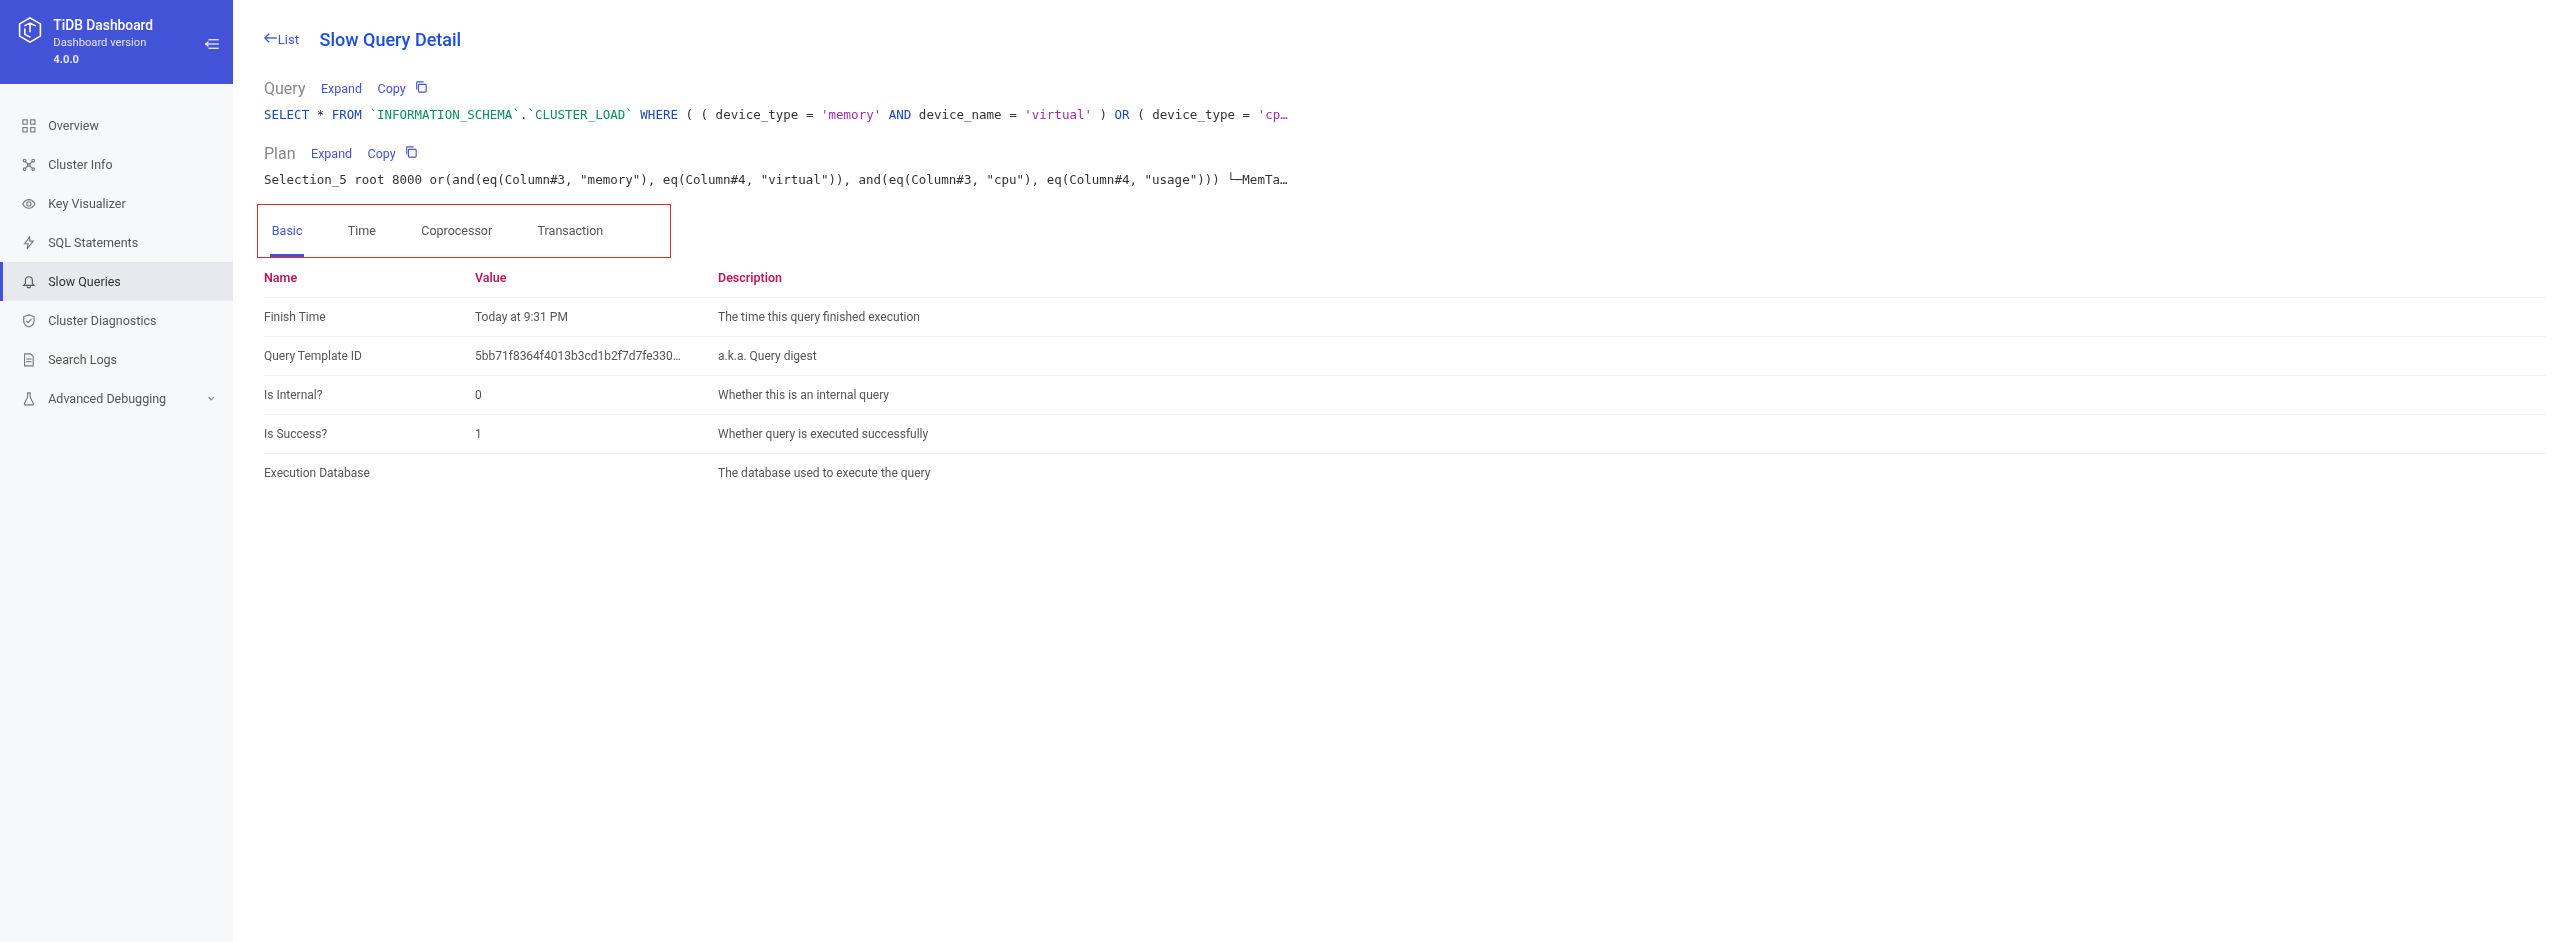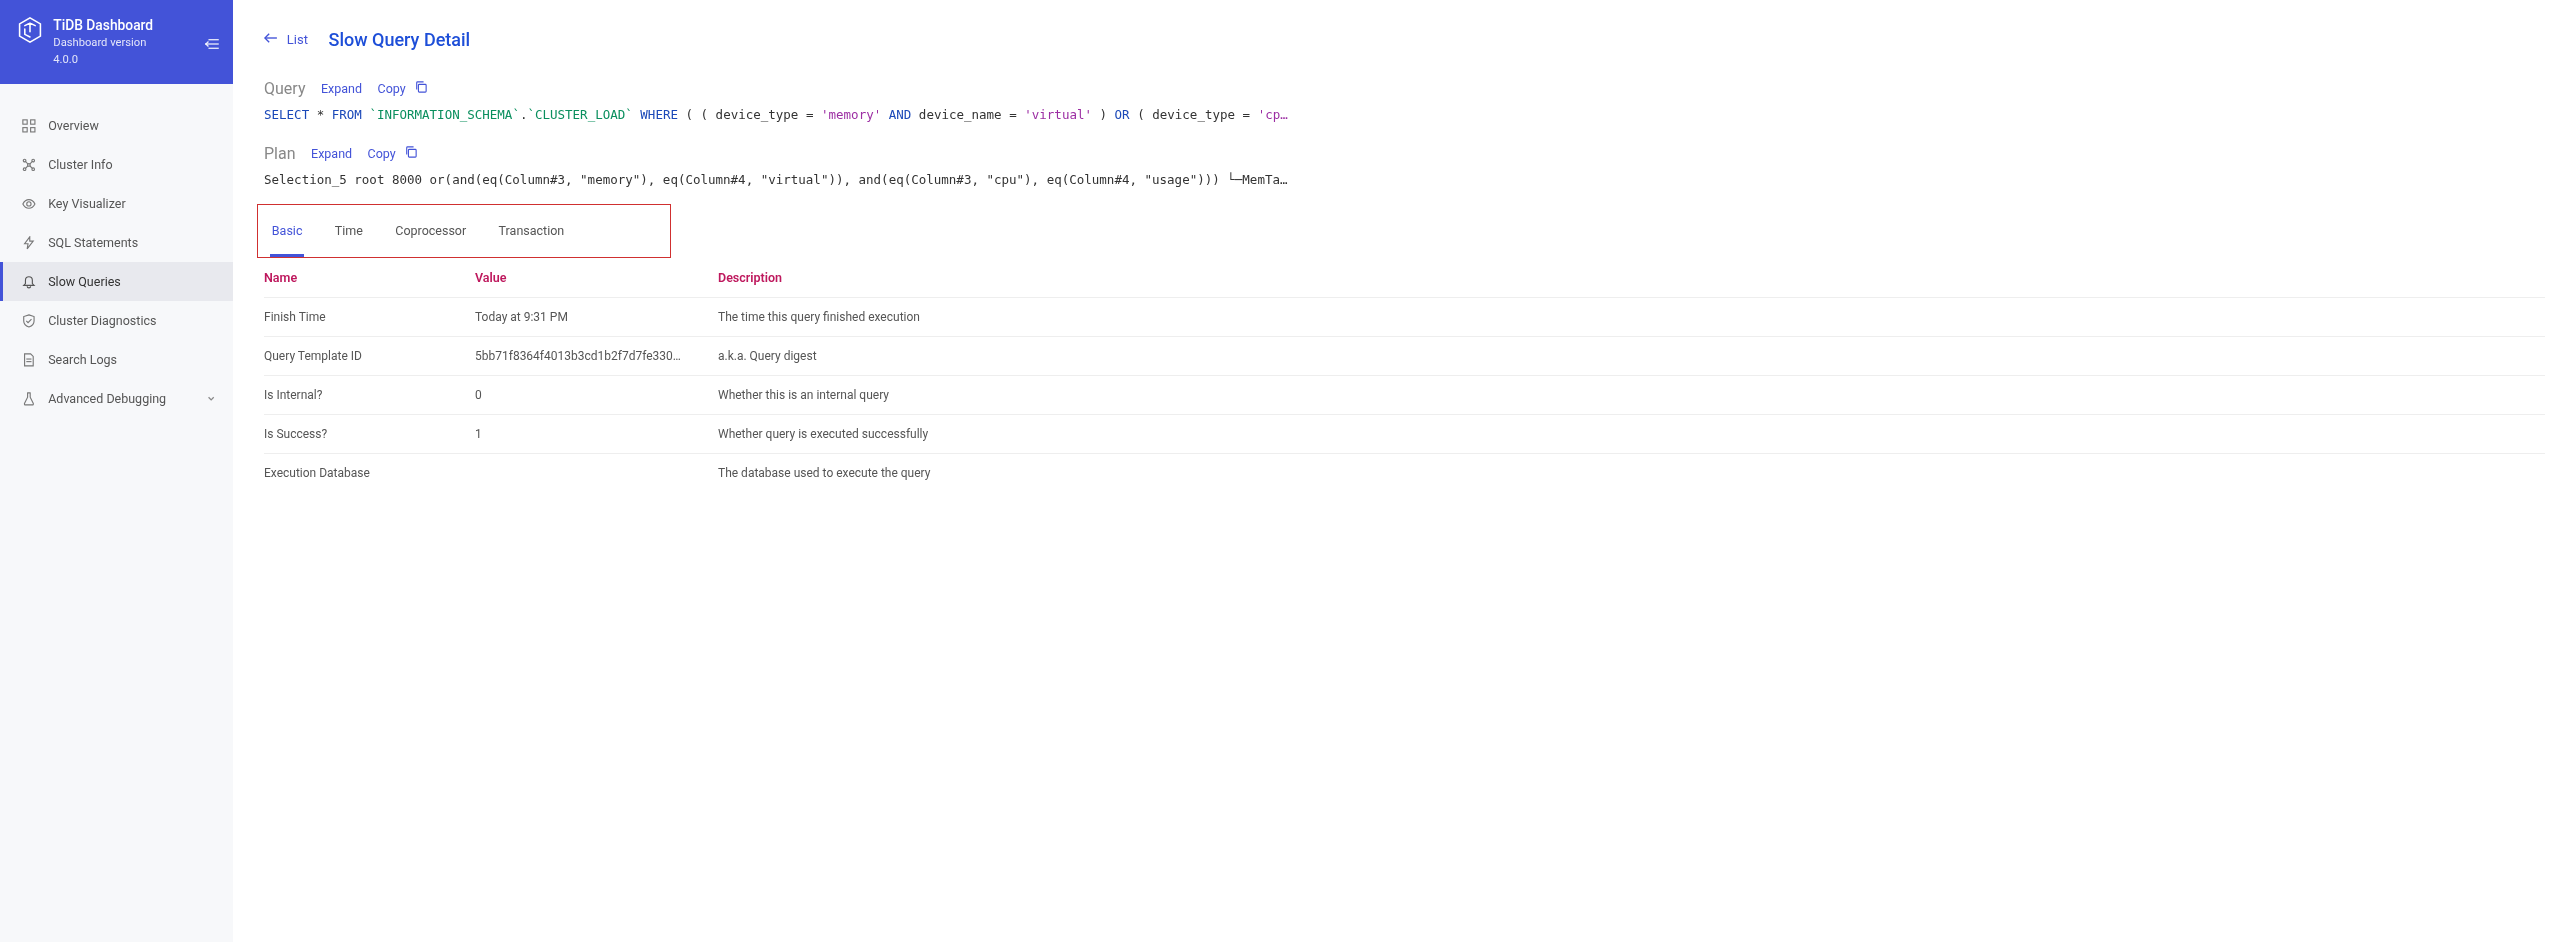--- a/index.html
+++ b/index.html
@@ -48,20 +48,21 @@
     }
     .app-subtitle {
       font-size: 11.2px;
       color: rgba(255,255,255,0.85);
       line-height: 1.5;
     }
     .app-version {
       font-size: 11.2px;
       color: rgba(255,255,255,0.85);
       line-height: 1.5;
+      font-weight: bold;
     }
     .collapse-btn {
       position: absolute;
       right: 13.8px;
       top: 38px;
       color: rgba(255,255,255,0.9);
       cursor: pointer;
     }
     .nav {
       padding-top: 22.4px;
@@ -112,21 +113,21 @@
       overflow: hidden;
     }
     .page-header {
       display: flex;
       align-items: center;
       gap: 20.6px;
       margin-bottom: 29px;
     }
     .back-link {
       display: inline-flex;
-      gap: 9px;
+      gap: 0;
       color: #4353d8;
       cursor: pointer;
       font-size: 13px;
     }
     .page-title {
       font-size: 18px;
       font-weight: 500;
       color: #1d4ed8;
     }
     .section-row {
@@ -177,21 +178,21 @@
     .tabs-wrap {
       border: 1.7px solid #d03030;
       padding: 0 12px;
       width: 414px;
       margin-left: -6.9px;
       border-top-width: 1.7px;
       position: relative;
     }
     .tabs {
       display: flex;
-      gap: 29px;
+      gap: 42px;
       align-items: center;
       height: 52px;
     }
     .tab {
       color: #555;
       cursor: pointer;
       font-size: 12.5px;
       padding: 0 1.7px;
       height: 100%;
       display: flex;

